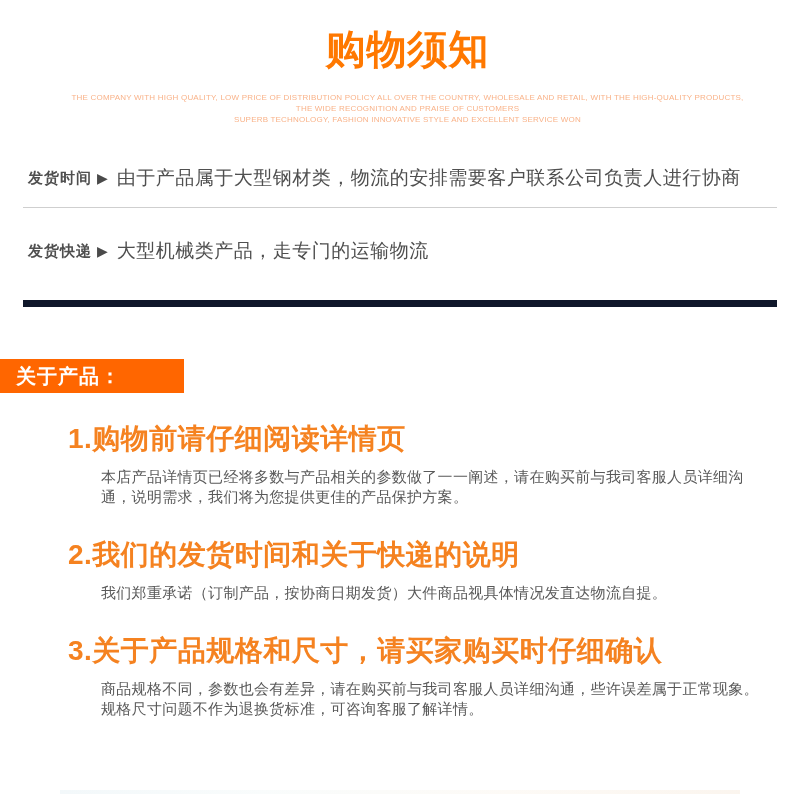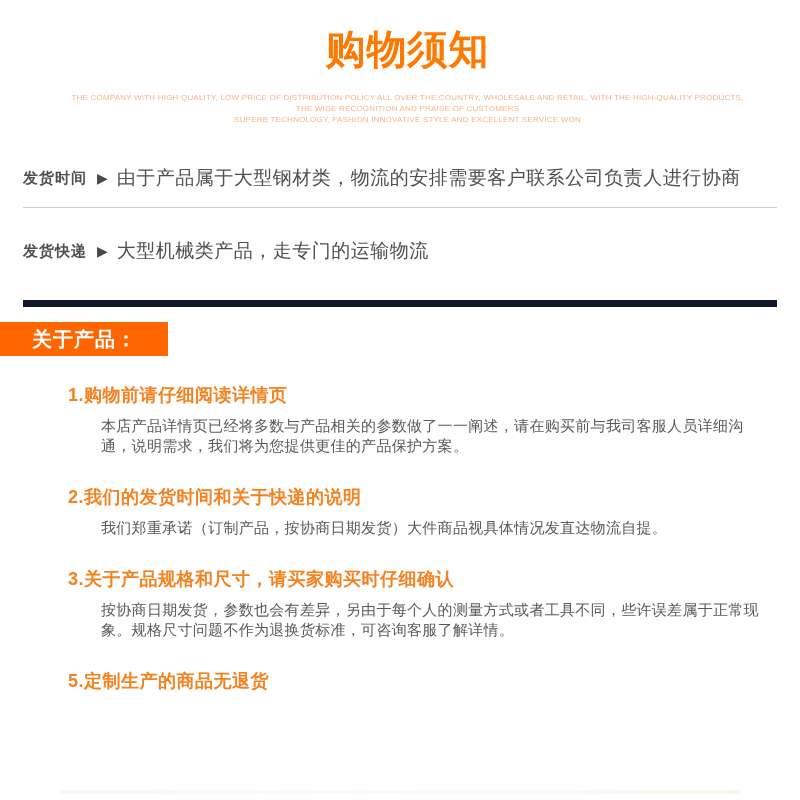--- a/index.html
+++ b/index.html
@@ -9,30 +9,30 @@
 
   .header { padding-top:26px; text-align:center;padding-left:15px; }
   .title { font-size:40px; font-weight:700; color:#ff7800; letter-spacing:1px; line-height:46px; }
   .subtitle { margin-top:20px; }
   .subtitle-line { font-size:8px; color:#f9b38a; line-height:11px; letter-spacing:.2px; }
 
   .notice-list { margin:40px 23px 0 23px; }
   .notice-row { display:flex; align-items:center; }
   .notice-row-1 { padding:0 0 16px 0; border-bottom:1px solid #cfcfcf; }
   .notice-row-2 { padding:30px 0 36px 0; border-bottom:7px solid #0f172a; }
-  .notice-label { font-size:15px; font-weight:700; color:#4f4f4f; width:74px; flex:none; letter-spacing:1px; }
+  .notice-label { font-size:15px; font-weight:700; color:#4f4f4f; width:74px; flex:none; letter-spacing:1px;text-align:center; }
   .arrow-icon { color:#4a4a4a; font-size:14px; margin-right:9px; flex:none; line-height:1; }
   .notice-text { font-size:19px; color:#4f4f4f; letter-spacing:.5px; }
 
-  .about-banner { margin-top:15px; width:168px; height:34px; background:#ff6600; color:#ffffff;
-                  font-size:20px; font-weight:700; line-height:34px; padding-left:32px; letter-spacing:1px; }
+  .about-banner { margin-top:52px; width:184px; height:34px; background:#ff6600; color:#ffffff;
+                  font-size:20px; font-weight:700; line-height:34px; padding-left:16px; letter-spacing:1px; }
 
   .sections { margin:27px 40px 0 68px; }
   .section { margin-bottom:29px; }
-  .section-title { color:#f58220; font-size:18px; font-weight:700; margin-bottom:9px; letter-spacing:.5px; }
+  .section-title { color:#f58220; font-size:28px; font-weight:700; margin-bottom:9px; letter-spacing:.5px; }
   .section-body { margin-left:33px; font-size:15px; color:#595959; line-height:20px; max-width:695px; letter-spacing:.3px; }
 
   .footer-gradient { position:absolute; left:60px; right:60px; bottom:6px; height:4px; opacity:.35;
                      background:linear-gradient(90deg,#dcebf1 0%,#eef6f6 30%,#f9f1e6 65%,#f3e2cf 100%); }
 </style>
 </head>
 <body>
 
 <div class="page">
 
@@ -64,22 +64,21 @@
       <div class="section">
         <div class="section-title">1.购物前请仔细阅读详情页</div>
         <div class="section-body">本店产品详情页已经将多数与产品相关的参数做了一一阐述，请在购买前与我司客服人员详细沟通，说明需求，我们将为您提供更佳的产品保护方案。</div>
       </div>
       <div class="section">
         <div class="section-title">2.我们的发货时间和关于快递的说明</div>
         <div class="section-body">我们郑重承诺（订制产品，按协商日期发货）大件商品视具体情况发直达物流自提。</div>
       </div>
       <div class="section">
         <div class="section-title">3.关于产品规格和尺寸，请买家购买时仔细确认</div>
-        <div class="section-body">按协商日期发货，参数也会有差异，另由于每个人的测量方式或者工具不同，些许误差属于正常现象。规格尺寸问题不作为退换货标准，可咨询客服了解详情。</div>
+        <div class="section-body">商品规格不同，参数也会有差异，请在购买前与我司客服人员详细沟通，些许误差属于正常现象。规格尺寸问题不作为退换货标准，可咨询客服了解详情。</div>
       </div>
       <div class="section">
-        <div class="section-title">5.定制生产的商品无退货</div>
       </div>
     </div>
 
   <div class="footer-gradient"></div>
 
 </div>
 
 </body></html>

